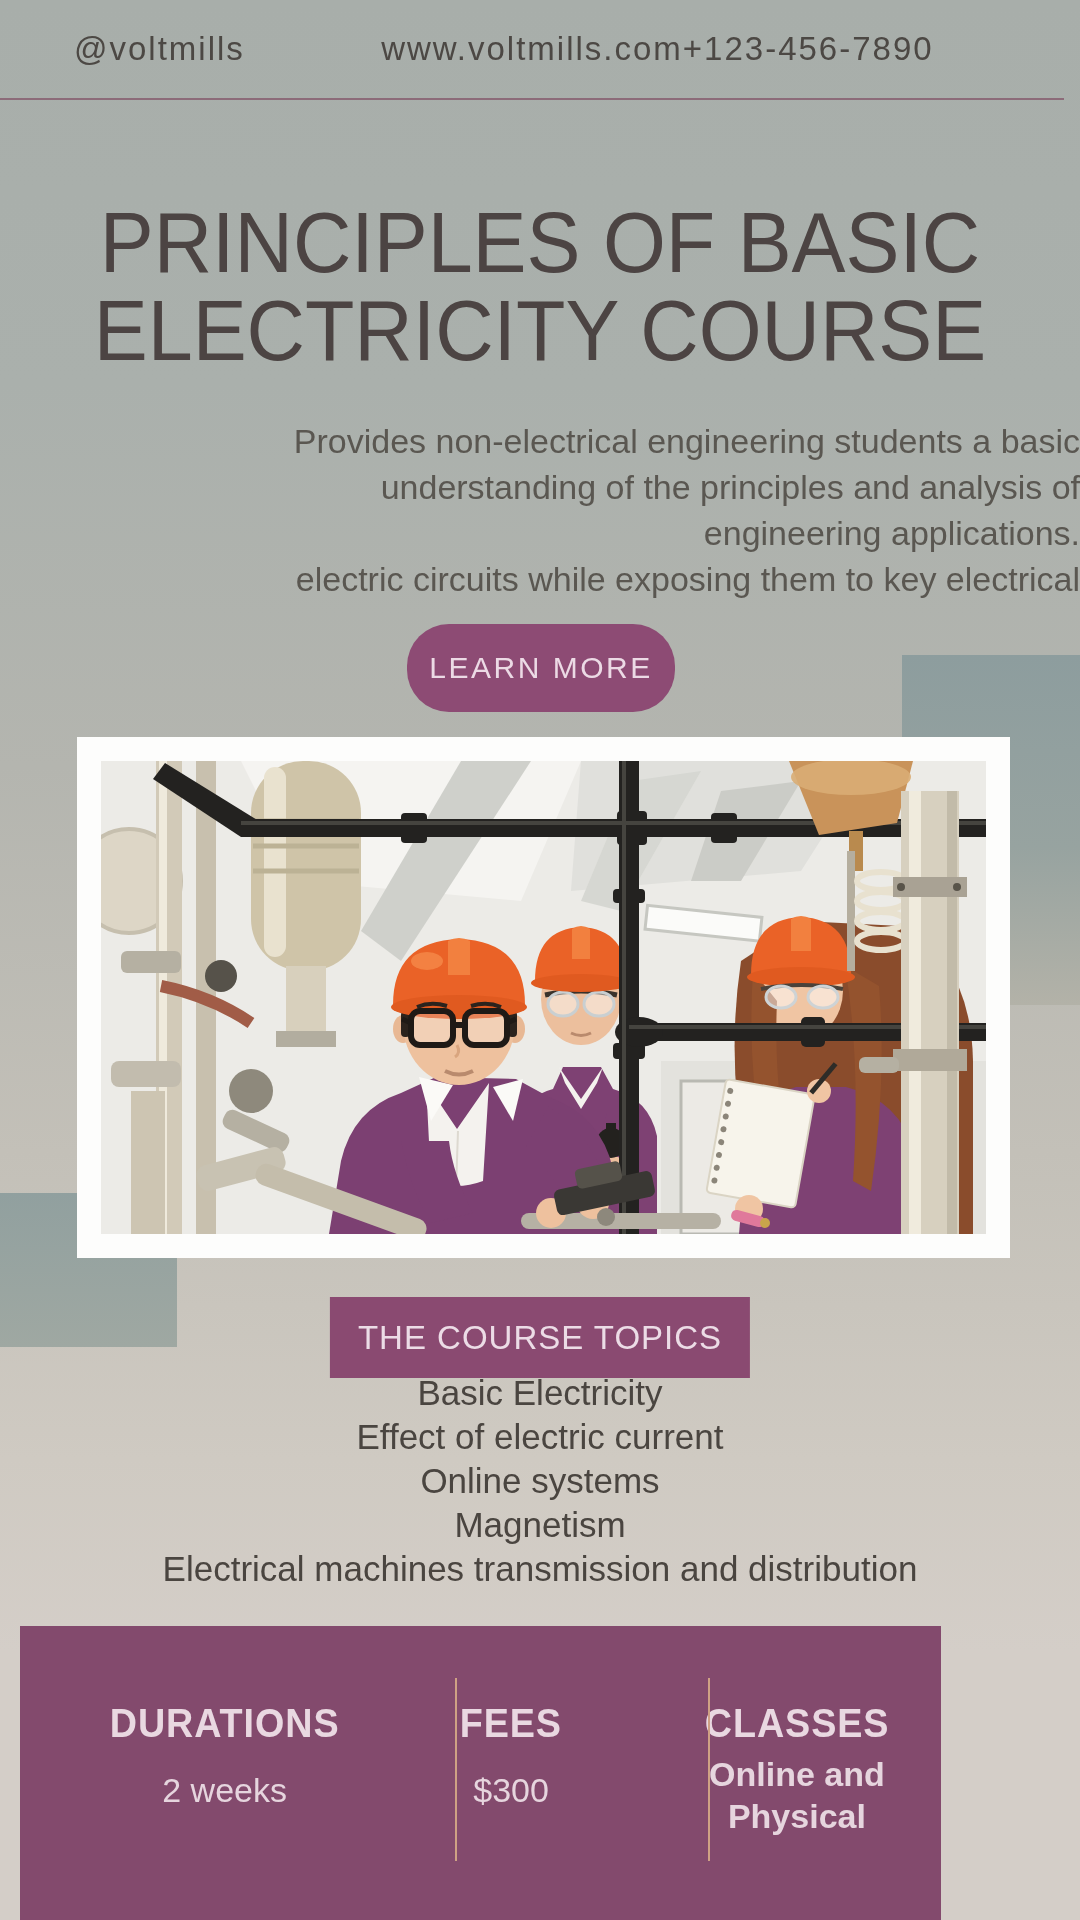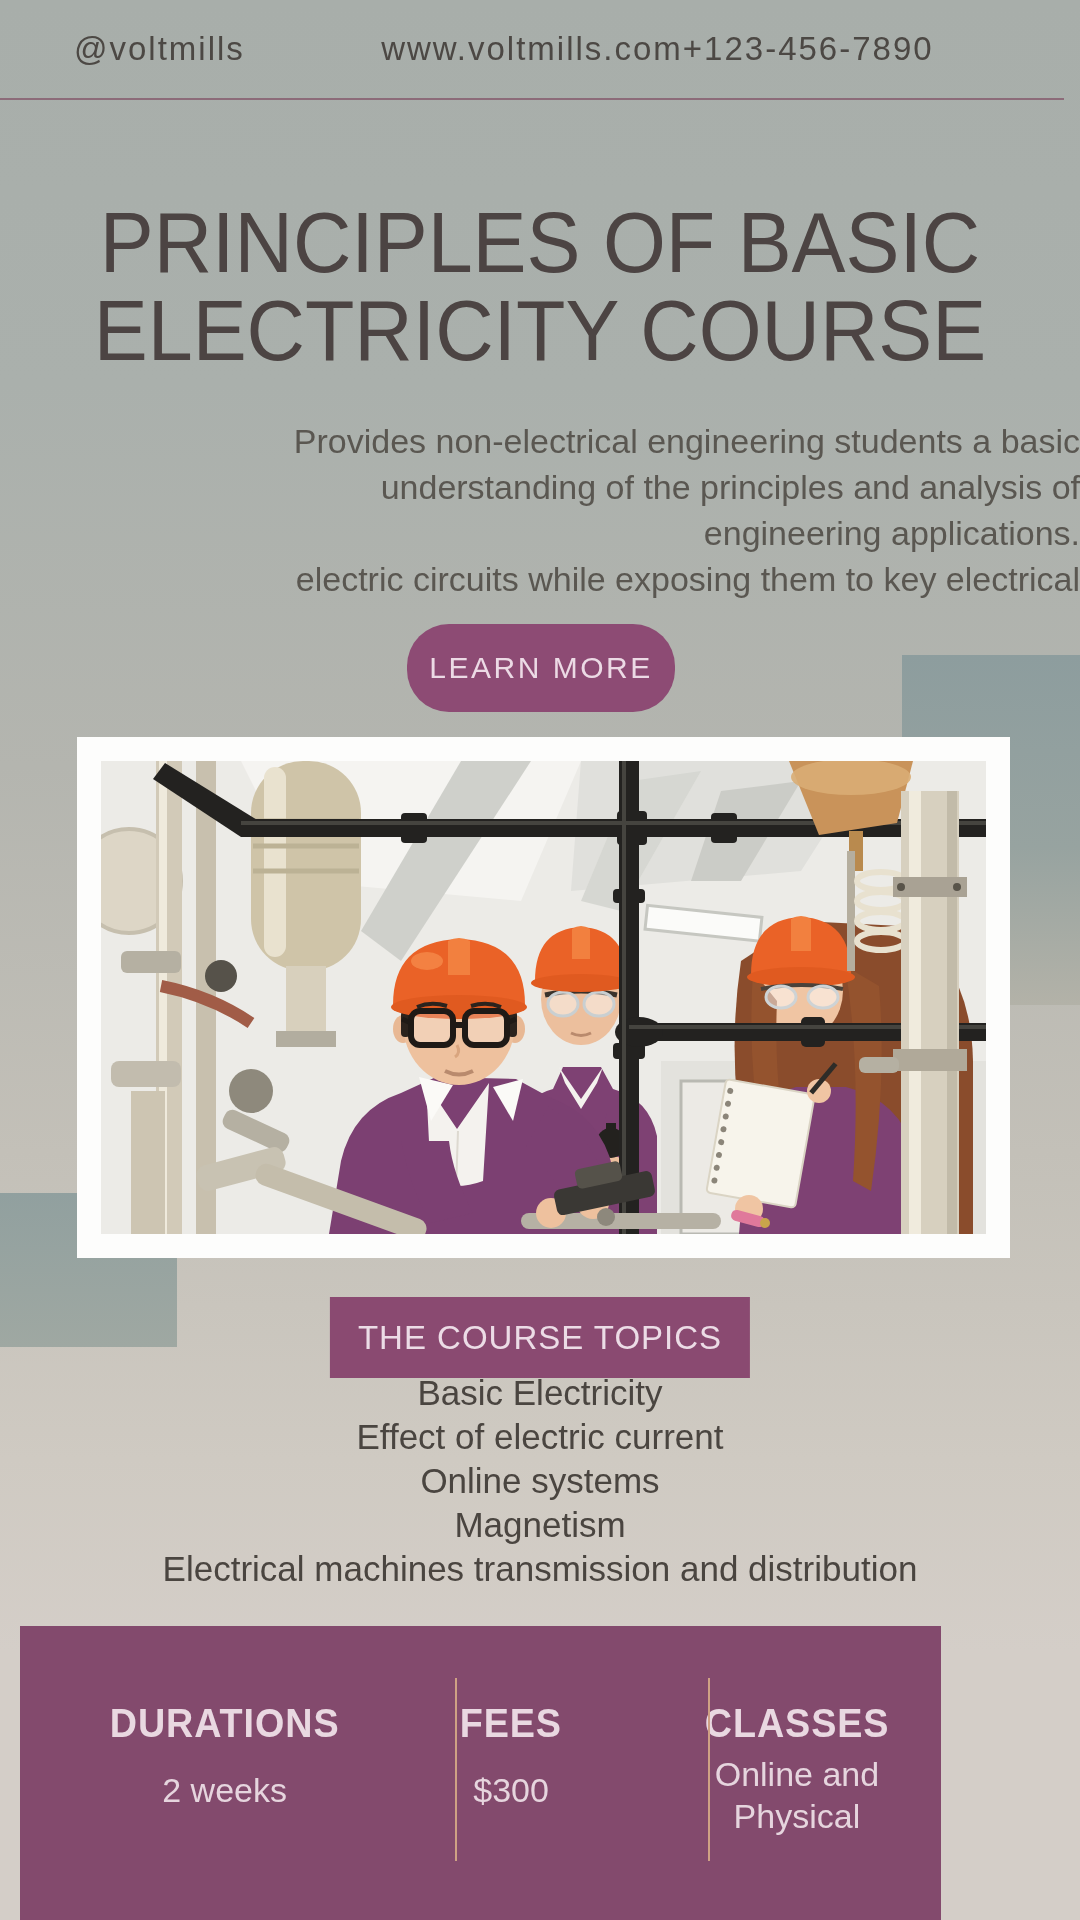--- a/index.html
+++ b/index.html
@@ -48,21 +48,21 @@
     font-size:35px;line-height:44px;color:#4a4540;}
   
   .footer{position:absolute;left:0;top:1626px;width:921px;height:294px;background:#834a6d;margin-left:20px;}
   .footer-cols{position:absolute;left:0;top:74px;width:100%;display:flex;}
   .footer-col{text-align:center;color:#e9d8e1;}
   .footer-col:nth-of-type(1){width:435px;padding-left:28px;box-sizing:border-box;}
   .footer-col:nth-of-type(2){width:253px;}
   .footer-col:nth-of-type(3){width:364px;padding-left:32px;box-sizing:border-box;}
   .footer-label{font-size:41px;font-weight:700;letter-spacing:1px;transform:scaleX(.92);}
   .footer-value{font-size:34px;margin-top:24px;color:#e6d5de;}
-  .footer-col:nth-of-type(3) .footer-value{margin-top:6px;line-height:42px;max-width:240px;margin-left:auto;margin-right:auto;}
+  .footer-col:nth-of-type(3) .footer-value{margin-top:6px;line-height:42px;max-width:240px;margin-left:auto;margin-right:auto;font-weight:bold;}
   .divider{position:absolute;top:52px;width:2px;height:183px;background:#cfa184;}
   .div-1{left:435px;}
   .div-2{left:688px;}
 </style>
 </head>
 <body>
 
 <div class="page">
 
   <div class="topbar">

